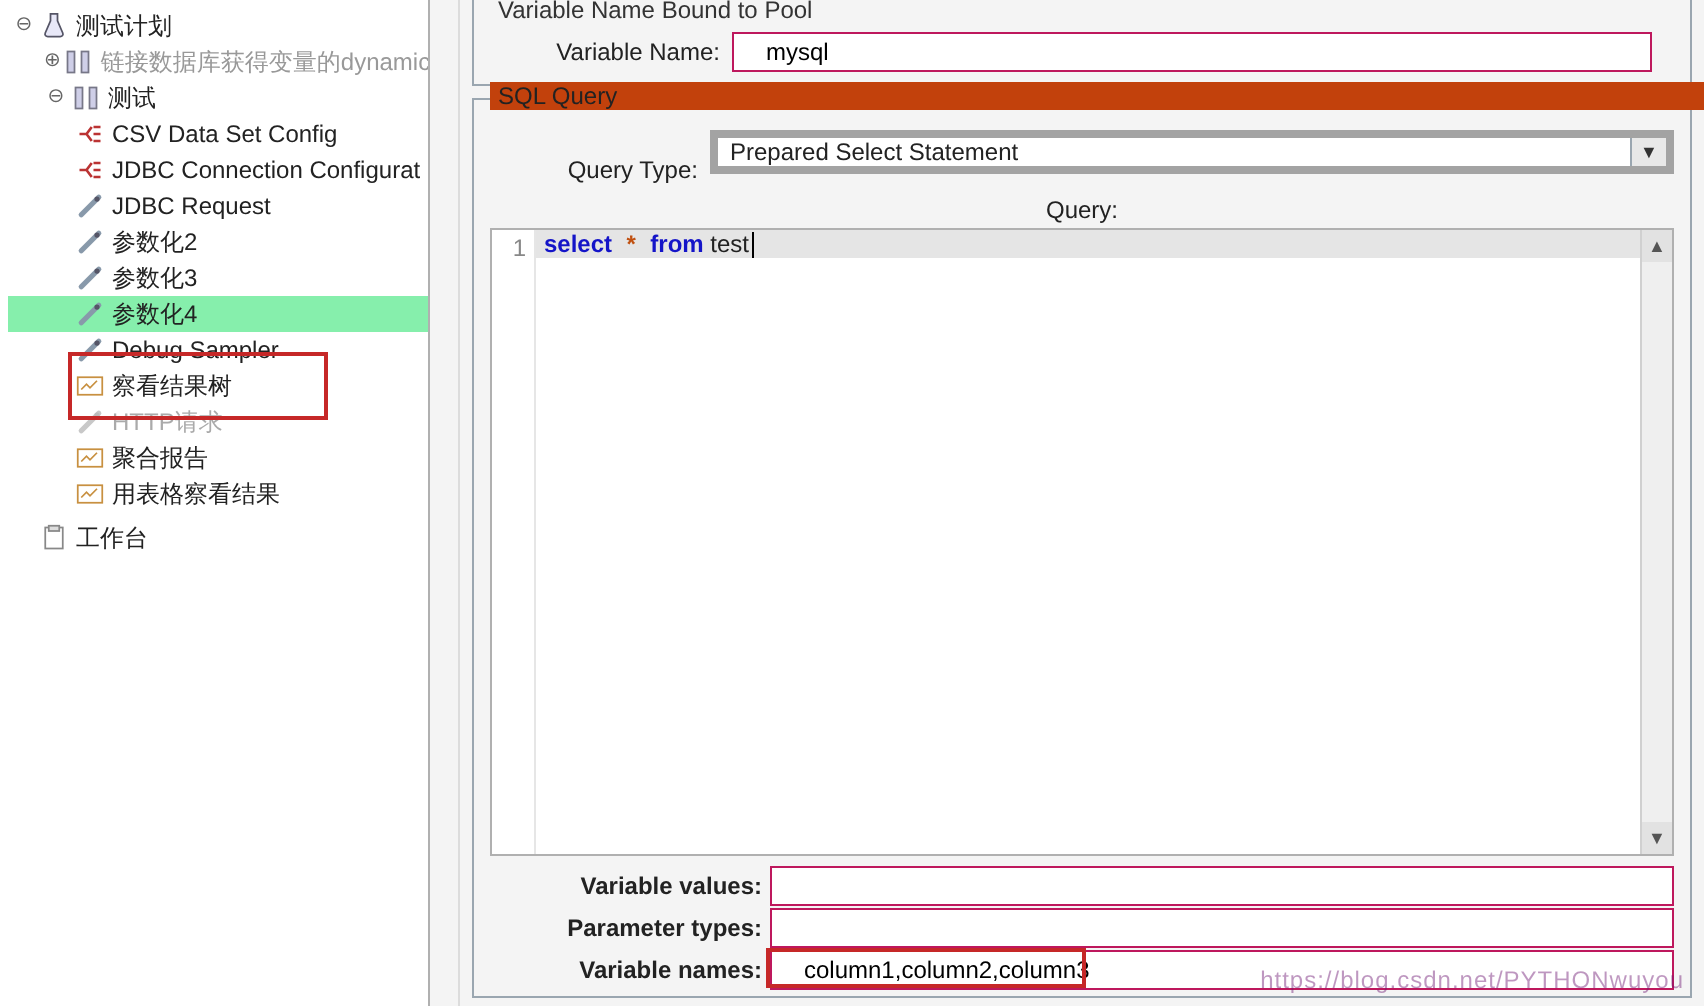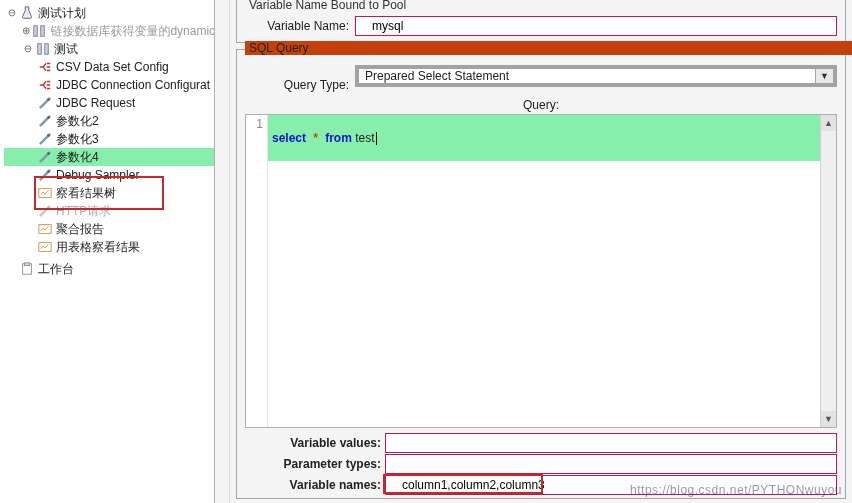--- a/index.html
+++ b/index.html
@@ -20,51 +20,51 @@
   .scroll-slot { width: 14px; }
   .right-body { flex: 1; display: flex; }
   .right-main { flex: 1; display: flex; flex-direction: column; padding: 0 6px; }
 
   .fieldset { border: 1px solid #9aa6b0; margin: 4px 0 6px 0; }
   .fieldset .legend { position: relative; top: -9px; left: 8px; background: #f4f4f4; display: inline-block; padding: 0 4px; color: #333; }
   .fieldset .legend.cut { top: -7px; }
   .fieldset.top { margin-top: 0; border-top: none; padding-bottom: 4px; }
   .fieldset.top .legend { top: -2px; }
 
-  .row-inline { display: flex; align-items: center; margin: 2px 8px; }
+  .row-inline { display: flex; align-items: center; margin: 2px 19px; }
   .row-inline .lbl { width: 110px; text-align: right; padding-right: 6px; }
   .row-inline .inp { flex: 1; }
   input.txt { width: 100%; height: 20px; border: 1px solid #be185d; background: #fff; padding: 2px 16px; }
   .dropdown { flex: 1; display:flex; height:22px; border:4px solid #a3a3a3; background:#fff; align-items:center; }
   .dropdown .dd-txt { flex:1; padding: 0 6px; }
   .dropdown .dd-btn { width:18px; height:100%; border-left:1px solid #9aa6b0; background:#e8e8e8; display:flex;align-items:center;justify-content:center; color:#333; font-size:9px; }
 
   .query-group { flex: 1; display:flex; flex-direction:column; border:1px solid #9aa6b0; margin: 0 0 4px 0; }
   .query-group .legend { position: relative; top: -9px; left: 8px; background: #c2410c; display: inline-block; padding: 0 4px; }
   .qtype-row { display:flex; align-items:center; margin: -4px 8px 4px 8px; }
   .qtype-lbl { width:110px; text-align:right; padding-right:6px;margin-top:18px; }
   .query-label { text-align:center; font-weight:normal; margin: 2px 0 0 0; }
 
   .editor-box { flex:1; border:1px solid #b0b0b0; margin: 2px 8px 0 8px; background:#fff; display:flex; min-height:100px; position:relative; }
   .gutter { width:22px; background:#fff; border-right:1px solid #e6e6e6; text-align:right; padding:2px 4px 0 0; color:#888; }
   .code-area { flex:1; position:relative; }
-  .code-line { background:#86efac; padding:16px 4px; font-family: Consolas, monospace; font-size:12px; white-space:pre; }
+  .code-line { background:#e5e5e5; padding:0 4px; font-family: Consolas, monospace; font-size:12px; white-space:pre; }
   .kw { color:#1414c8; font-weight:bold; }
   .op { color:#c05010; font-weight:bold; }
   .caret { display:inline-block; width:1px; height:13px; background:#000; vertical-align:middle; margin-left:1px; }
   .editor-scroll { width:16px; background:#efefef; border-left:1px solid #d0d0d0; display:flex; flex-direction:column; }
   .editor-scroll .up, .editor-scroll .dn { height:16px; background:#e2e2e2; display:flex;align-items:center;justify-content:center; font-size:9px; color:#555; }
   .editor-scroll .track { flex:1; }
 
   .bottom-fields { padding: 4px 8px 2px 8px; }
   .brow { display:flex; align-items:center; margin:1px 0; position:relative; }
   .brow .blbl { width:140px; text-align:right; padding-right:4px; font-weight:bold; }
   .brow .bval { flex:1; }
 
-  .watermark { position:absolute; right:10px; bottom:6px; color:#0f172a; font-size:12px; pointer-events:none; opacity:0.45; letter-spacing:0.5px; }
+  .watermark { position:absolute; right:10px; bottom:6px; color:#701a75; font-size:12px; pointer-events:none; opacity:0.45; letter-spacing:0.5px; }
 
   
   svg.ic { width:14px; height:14px; }
 </style>
 </head>
 <body>
 
 <div class="root">
 
   <div class="tree-panel">

